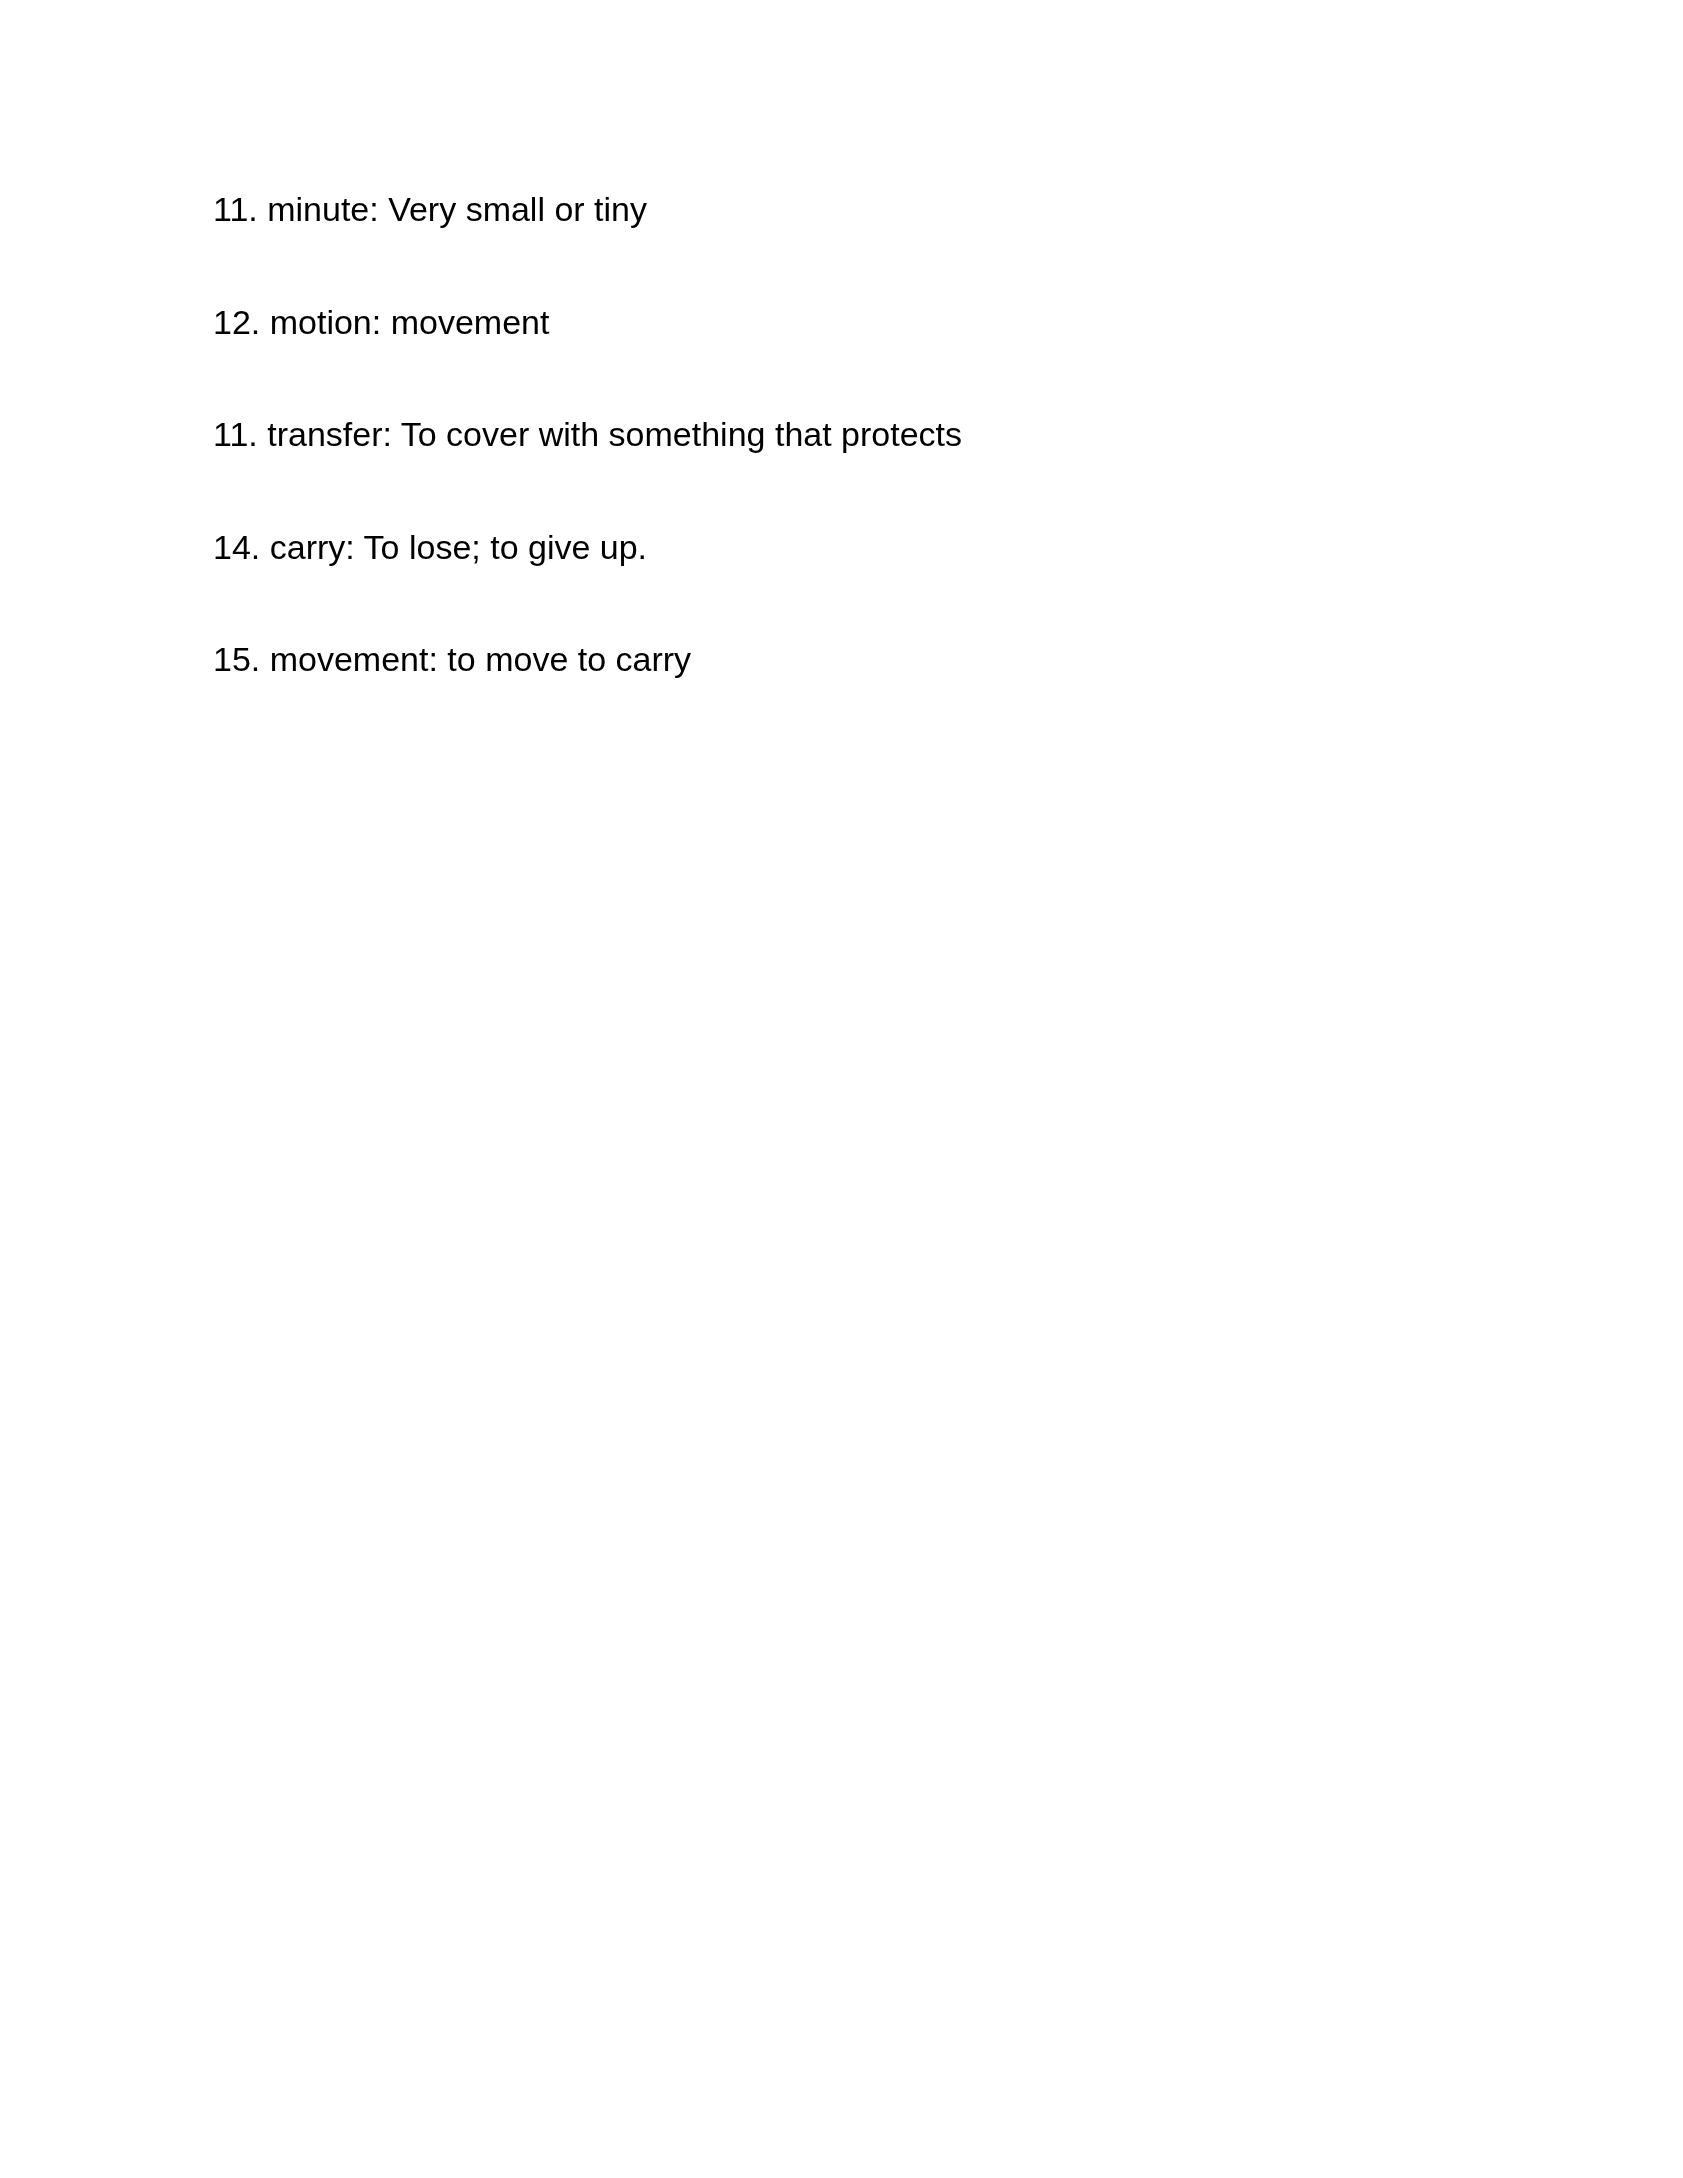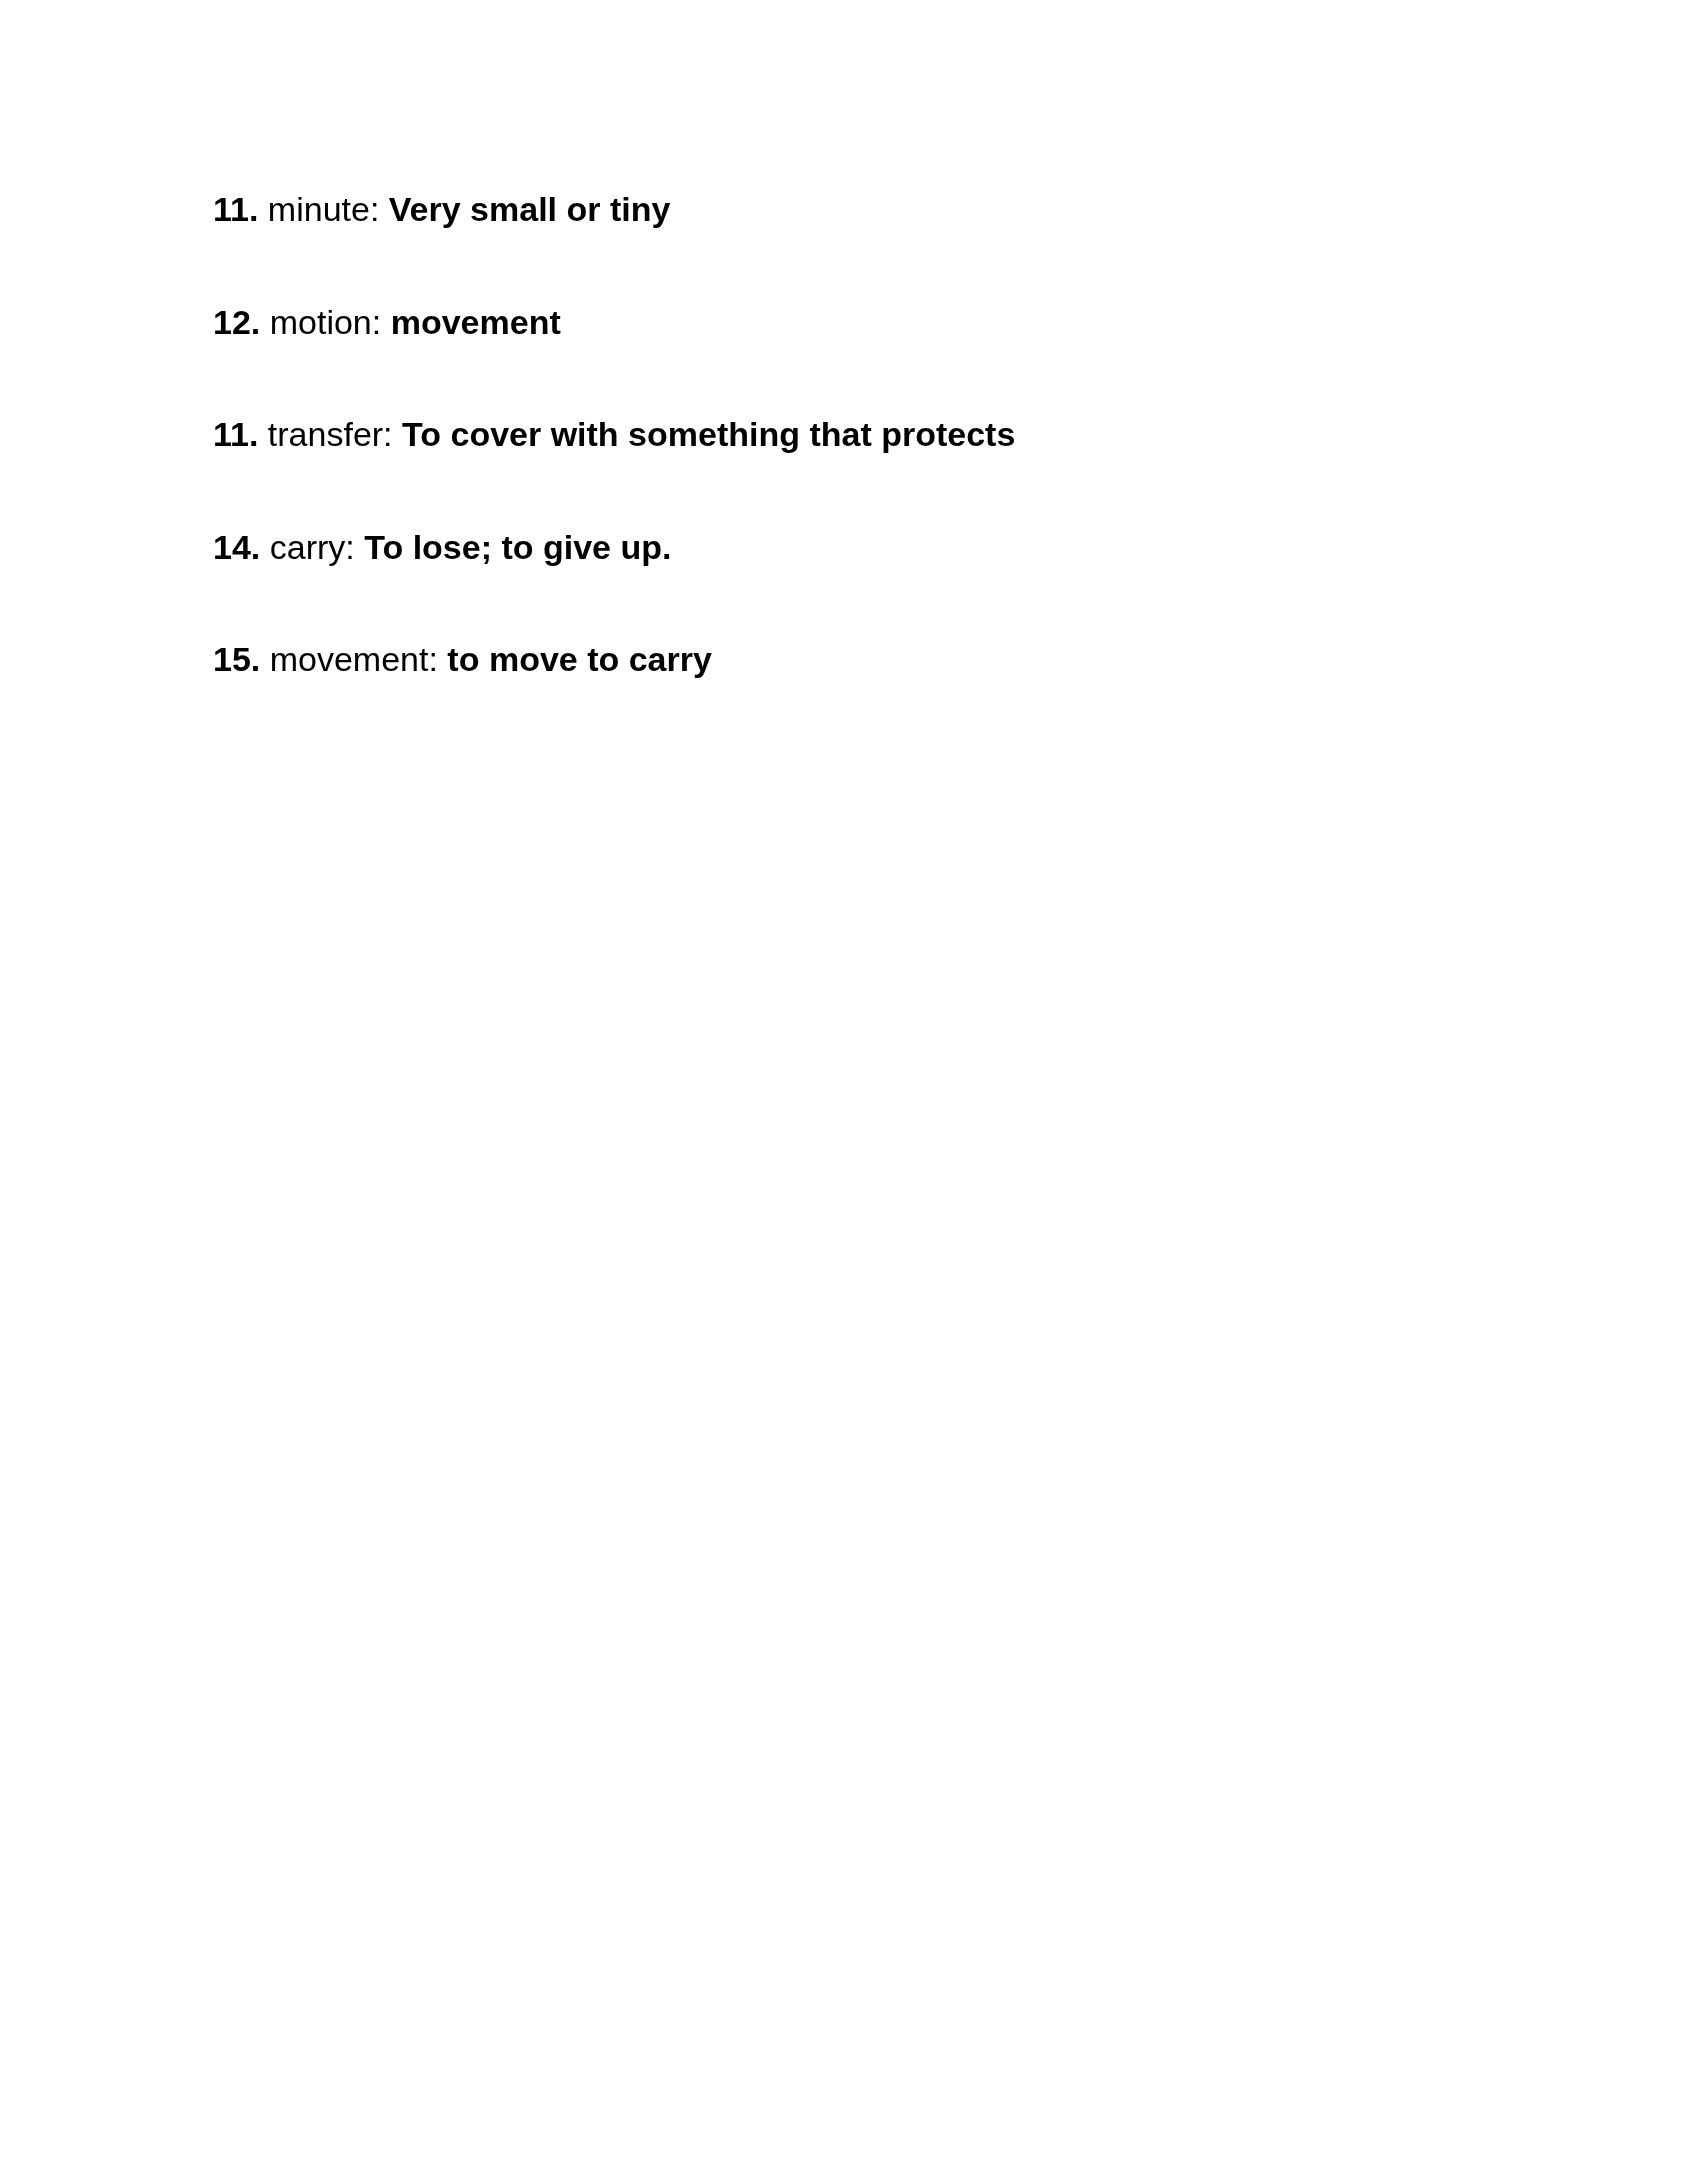--- a/index.html
+++ b/index.html
@@ -27,28 +27,28 @@
     margin: 0;
     padding: 0;
   }
   .glossary-entry {
     font-size: 34px;
     line-height: 1.28;
     margin-bottom: 69px;
     white-space: nowrap;
   }
   .entry-number {
-    font-weight: 700;
+    font-weight: 400;
     text-align: center;
   }
   .entry-term {
     font-weight: normal;
   }
   .entry-definition {
-    font-weight: 700;
+    font-weight: 400;
   }
 </style>
 </head>
 <body>
 
 <div class="page">
   <ul class="glossary-list">
     <li class="glossary-entry">
       <span class="entry-number">11.</span>
       <span class="entry-term">minute:</span>

